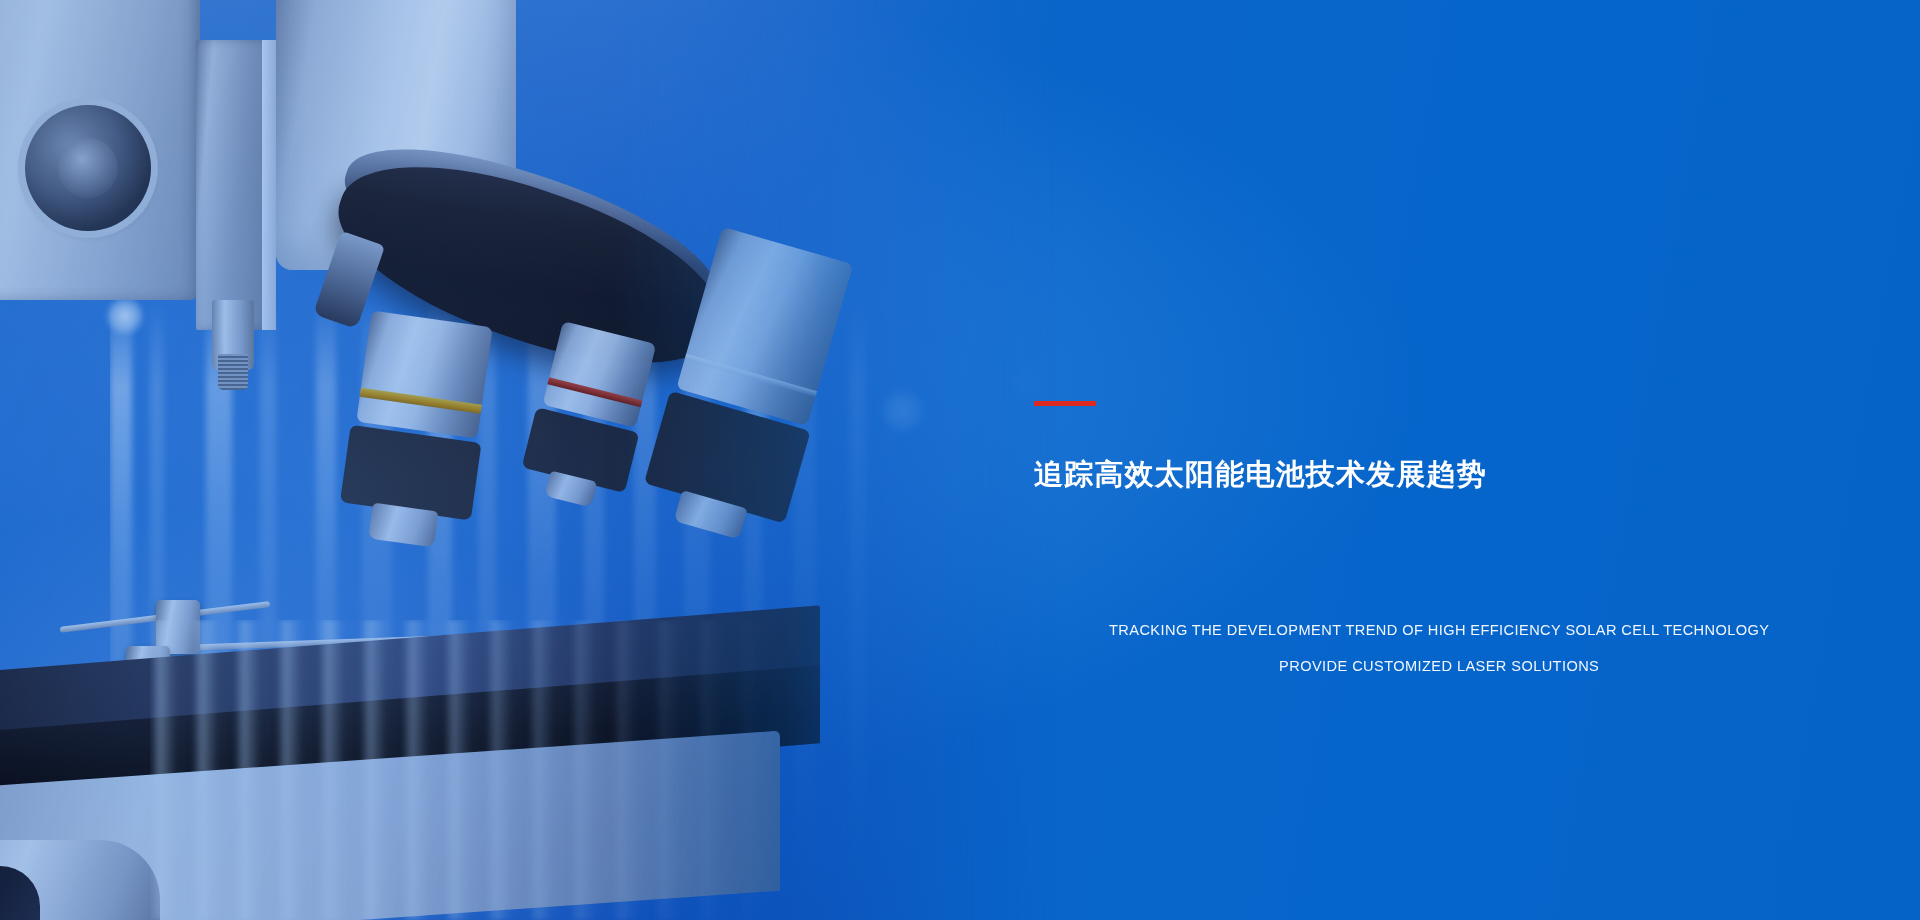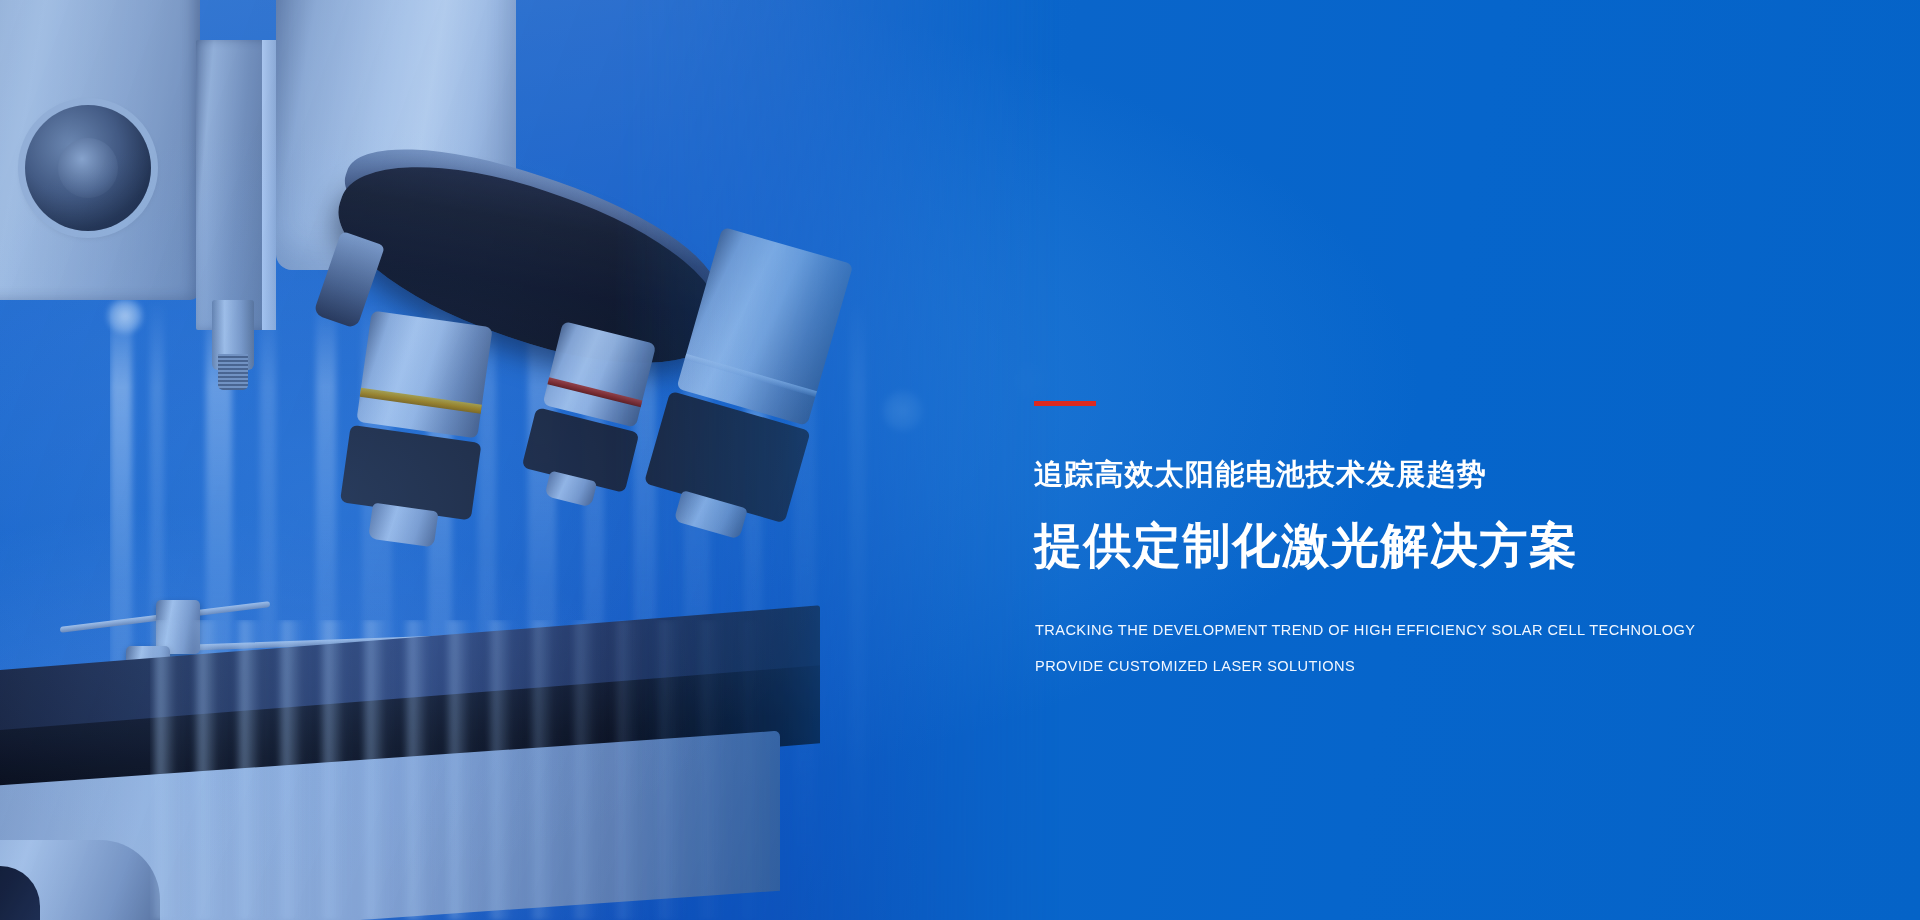--- a/index.html
+++ b/index.html
@@ -8,20 +8,21 @@
     font-family:"Liberation Sans", sans-serif;
     background:#0a63c8;
   }
 
   
   .banner{
     position:relative; width:1920px; height:920px; overflow:hidden;
     background:
       radial-gradient(120% 90% at 8% 42%, #3a8fe4 0%, rgba(58,143,228,0) 55%),
       linear-gradient(100deg, #2b86de 0%, #1a76d6 16%, #0f6bce 34%, #0a65ca 52%, #0665cb 72%, #0563c7 100%);
+    text-align: center;
   }
 
   
   .photo{
     position:absolute; left:0; top:0; width:1060px; height:920px;
     overflow:hidden;
     -webkit-mask-image:linear-gradient(to right, #000 0, #000 58%, rgba(0,0,0,.72) 74%, rgba(0,0,0,.22) 90%, rgba(0,0,0,0) 100%);
             mask-image:linear-gradient(to right, #000 0, #000 58%, rgba(0,0,0,.72) 74%, rgba(0,0,0,.22) 90%, rgba(0,0,0,0) 100%);
   }
   .photo-bg{
@@ -330,20 +331,19 @@
     <div class="bottom-glow"></div>
     <div class="photo-wash"></div>
     <div class="photo-wash2"></div>
   </div>
 
   <div class="content">
     <div class="accent-bar"></div>
 
     <div class="sub-cn">追踪高效太阳能电池技术发展趋势</div>
 
-    <div class="title-cn">提供定制化激光解决方案</div>
 
     <div class="sub-en" id="en1">TRACKING THE DEVELOPMENT TREND OF HIGH EFFICIENCY SOLAR CELL TECHNOLOGY</div>
 
     <div class="sub-en" id="en2">PROVIDE CUSTOMIZED LASER SOLUTIONS</div>
   </div>
 
 </div>
 
 </body></html>

